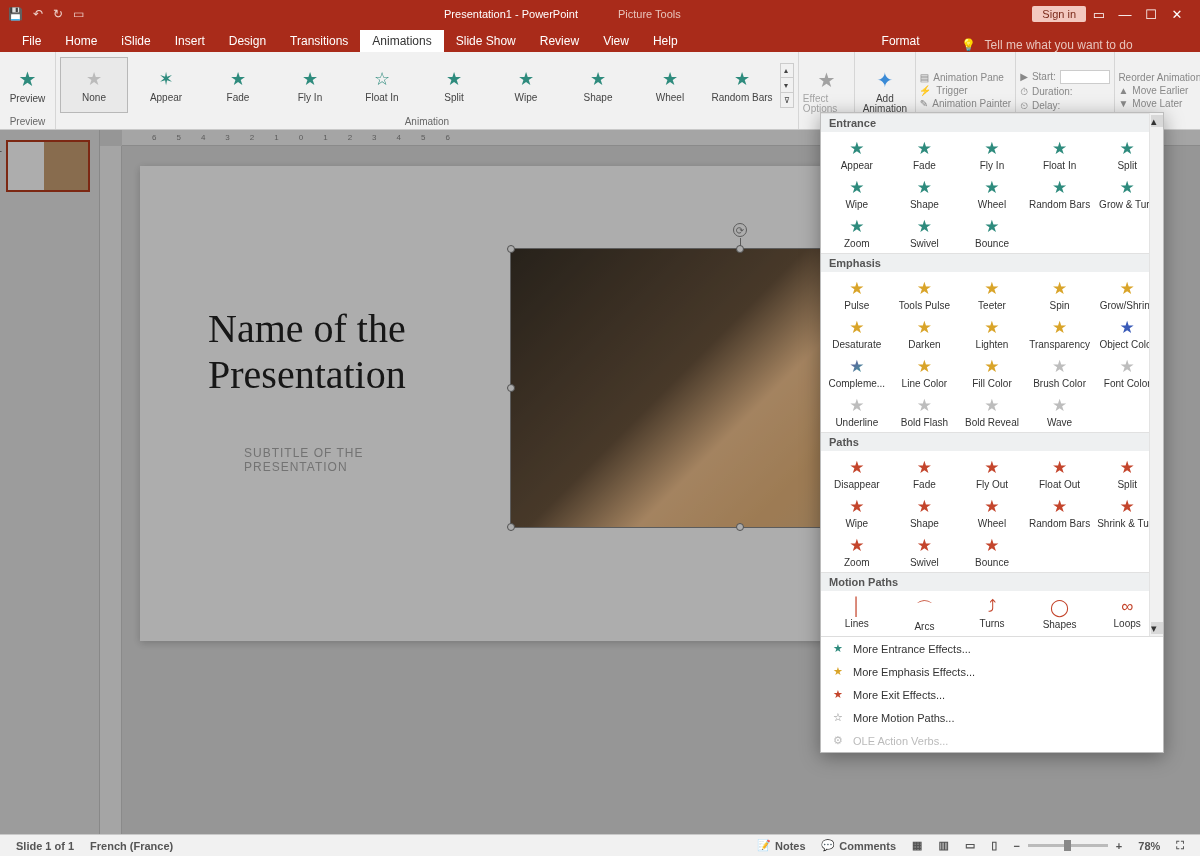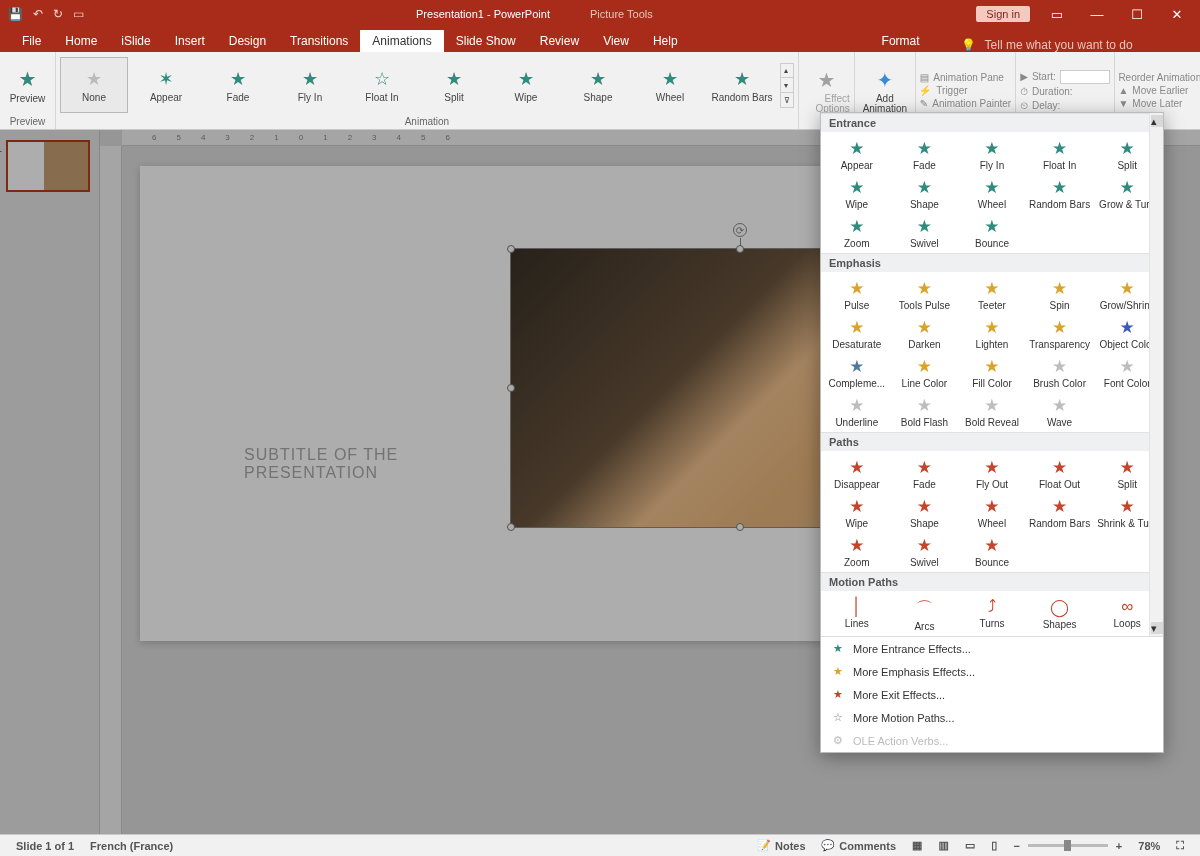--- a/index.html
+++ b/index.html
@@ -1,21 +1,21 @@
 <!DOCTYPE html>
 <html><head>
 <meta charset="utf-8">
 <style>
 * { box-sizing: border-box; margin: 0; padding: 0; font-family: "Segoe UI", Arial, sans-serif; }
 html, body { width: 1200px; height: 856px; overflow: hidden; background: #e6e6e6; }
 .titlebar { height: 28px; background: #a92b1a; display: flex; align-items: center; color: #fff; font-size: 11px; }
 .qat { display: flex; gap: 10px; padding: 0 8px; align-items: center; }
 .qat span { color: #f0d6d0; font-size: 12px; }
 .title-center { flex: 1; display: flex; justify-content: center; gap: 40px; align-items: flex-end; }
-.title-right { display: flex; align-items: center; gap: 14px; padding-right: 10px; }
+.title-right { display: flex; align-items: center; padding-right: 10px; }
 .signin { background: #f3c9c0; color: #7a2a1a; padding: 2px 10px; font-size: 11px; border-radius: 2px; }
 .win-btn { width: 26px; text-align: center; font-size: 13px; }
 
 .tabs { height: 24px; background: #a92b1a; display: flex; align-items: flex-end; padding-left: 10px; font-size: 12px; color: #fff; }
 .tab { padding: 4px 12px; cursor: pointer; }
 .tab.active { background: #fff; color: #333; }
 .context-tab { margin-left: 180px; }
 .tellme { margin-left: 30px; display: flex; align-items: center; gap: 8px; color: #e8c5bd; }
 
 .ribbon { height: 78px; background: #f1f1f1; border-bottom: 1px solid #c9c9c9; display: flex; font-size: 10px; color: #444; }
@@ -37,21 +37,21 @@
 .thumb { border: 2px solid #b73b1d; width: 84px; height: 52px; background: #fff; position: relative; }
 .thumb::before { content: attr(data-num); position: absolute; left: -12px; top: 0; font-size: 11px; color: #555; }
 .thumb-inner { width: 100%; height: 100%; background: linear-gradient(90deg, #fff 45%, #c9a074 45%); }
 
 .editor { position: absolute; top: 0; left: 100px; right: 0; bottom: 0; background: #dedede; }
 .ruler-h { position: absolute; top: 0; left: 22px; right: 0; height: 16px; background: #f4f4f4; border-bottom: 1px solid #ccc; font-size: 8px; color: #888; display: flex; align-items: center; padding-left: 30px; gap: 20px; }
 .ruler-v { position: absolute; top: 16px; left: 0; bottom: 0; width: 22px; background: #f4f4f4; border-right: 1px solid #ccc; }
 .canvas-wrap { position: absolute; top: 36px; left: 40px; }
 .slide { width: 860px; height: 475px; background: #fff; box-shadow: 0 2px 8px rgba(0,0,0,.2); position: relative; }
 .slide-title { position: absolute; left: 68px; top: 140px; font-family: "Times New Roman", serif; font-size: 40px; line-height: 1.15; color: #222; }
-.slide-sub { position: absolute; left: 104px; top: 280px; font-size: 16px; letter-spacing: 1px; color: #aaa; }
+.slide-sub { position: absolute; left: 104px; top: 280px; font-size: 12px; letter-spacing: 1px; color: #aaa; }
 .pic-sel { position: absolute; left: 370px; top: 82px; width: 460px; height: 280px; border: 1px solid #888; }
 .pic { width: 100%; height: 100%; background: linear-gradient(135deg,#3a3228 0%,#6a543d 40%,#f2c28e 55%,#e8b67c 70%,#d8b48a 100%); position: relative; overflow: hidden; }
 .handle { position: absolute; width: 8px; height: 8px; background: #fff; border: 1px solid #777; border-radius: 50%; }
 .rot { position: absolute; left: 50%; top: -26px; transform: translateX(-50%); width: 14px; height: 14px; border: 1px solid #888; border-radius: 50%; color: #888; font-size: 10px; display:flex;align-items:center;justify-content:center; }
 .rot::after{content:'';position:absolute;top:14px;width:1px;height:10px;background:#888;}
 
 .dim-overlay { position: absolute; inset: 0; background: rgba(0,0,0,.32); pointer-events: none; }
 
 .dropdown { position: absolute; top: 112px; left: 820px; width: 344px; background: #fff; border: 1px solid #bcbcbc; box-shadow: 0 4px 18px rgba(0,0,0,.35); z-index: 50; font-size: 11px; color: #333; }
 .dd-scroll { max-height: 570px; overflow: hidden; position: relative; }
@@ -180,21 +180,21 @@
           <span style="font-size:8px;padding:2px 3px">⊽</span>
         </div>
       </div>
     </div>
     <div class="glabel">Animation</div>
   </div>
   <div class="ribbon-group" style="width:56px">
     <div class="grow">
         <div class="big-btn" style="opacity:.45">
           <span class="ico">★</span>
-          <span style="text-align:right;line-height:1">Effect Options</span>
+          <span style="text-align:left;line-height:1">Effect Options</span>
         </div>
       </div>
     <div class="glabel"></div>
   </div>
   <div class="ribbon-group" style="width:64px">
     <div class="grow">
         <div class="big-btn">
           <span class="ico" style="color:#3a8ad6">✦</span>
           <span style="text-align:center;line-height:1">Add Animation</span>
         </div>
@@ -276,20 +276,21 @@
         <span>1</span>
         <span>2</span>
         <span>3</span>
         <span>4</span>
         <span>5</span>
         <span>6</span>
     </div>
     <div class="ruler-v"></div>
     <div class="canvas-wrap">
       <div class="slide">
+        <div class="slide-title">Name of the<br>Presentation</div>
         <div class="slide-sub">SUBTITLE OF THE<br>PRESENTATION</div>
         <div class="pic-sel">
           <div class="rot">⟳</div>
           <div class="pic"></div>
           <div class="handle" style="left:-4px;top:-4px"></div>
           <div class="handle" style="left:50%;top:-4px;margin-left:-4px"></div>
           <div class="handle" style="right:-4px;top:-4px"></div>
           <div class="handle" style="left:-4px;top:50%;margin-top:-4px"></div>
           <div class="handle" style="right:-4px;top:50%;margin-top:-4px"></div>
           <div class="handle" style="left:-4px;bottom:-4px"></div>

